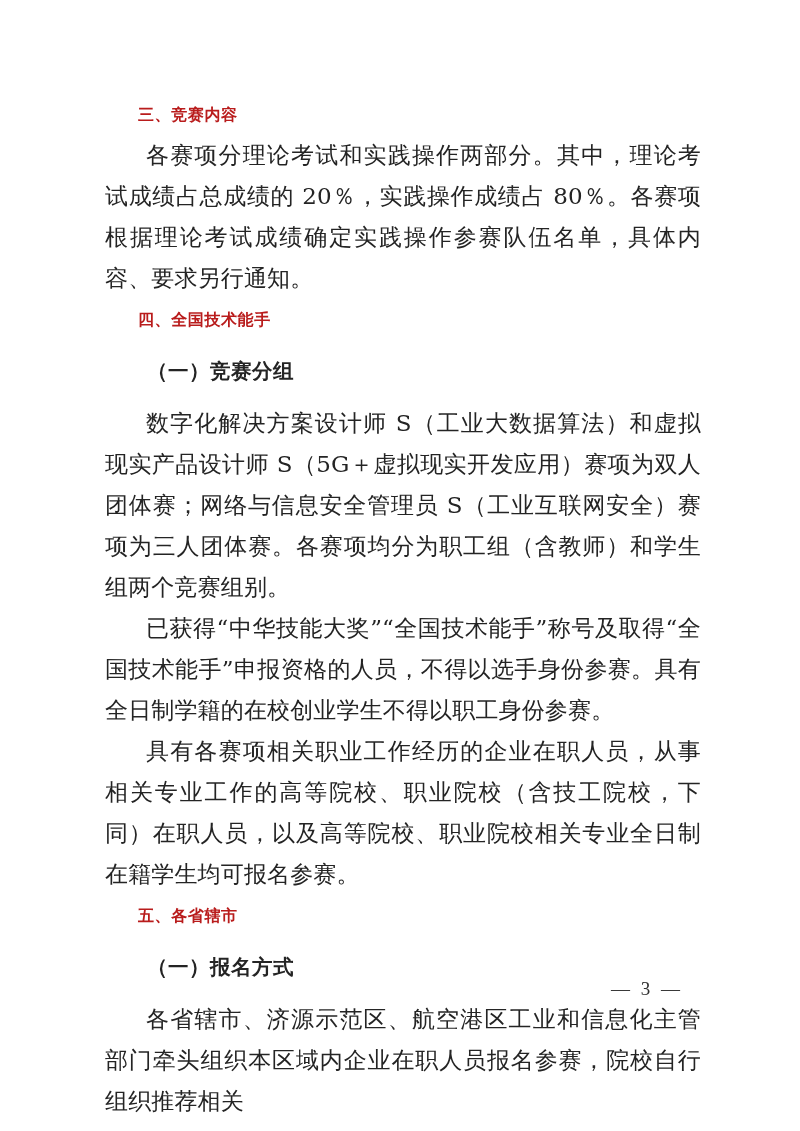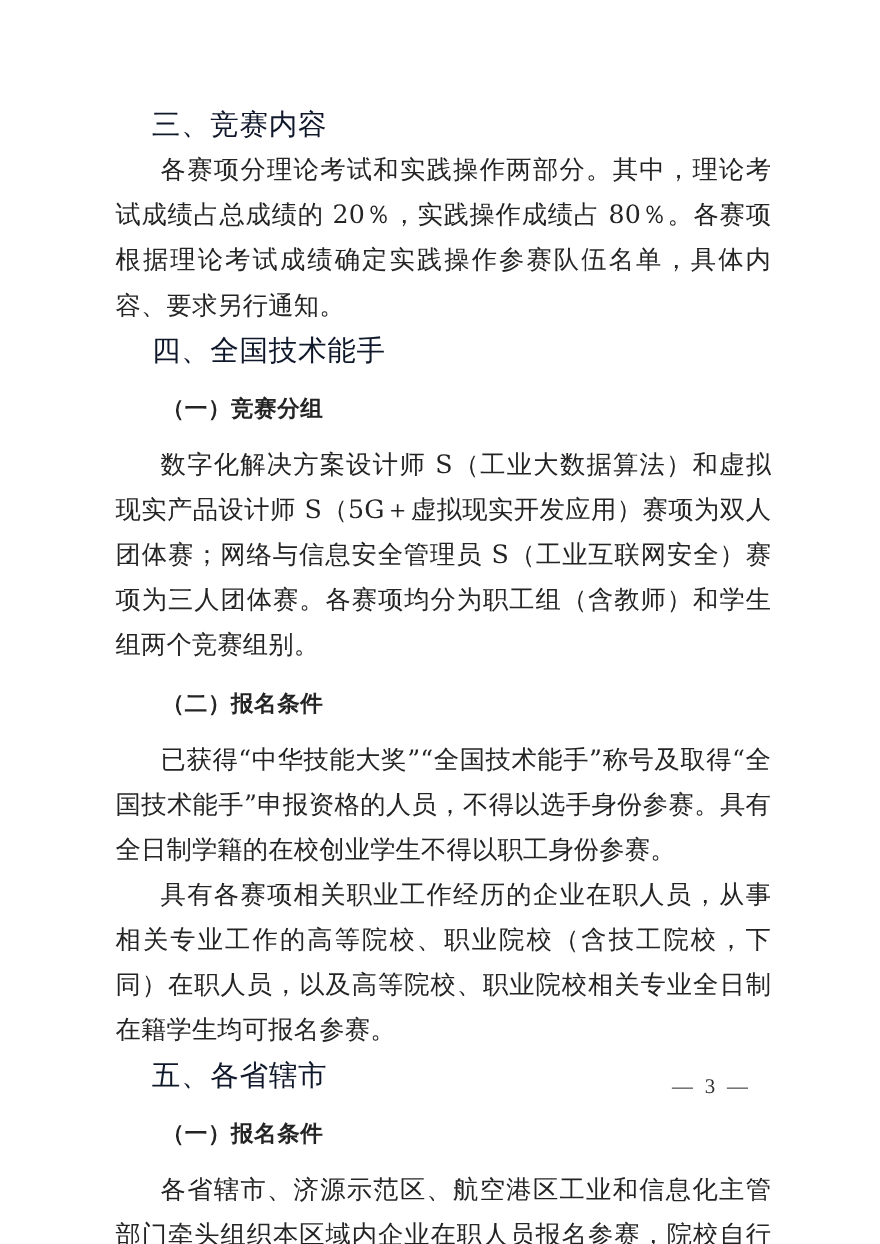--- a/index.html
+++ b/index.html
@@ -30,26 +30,26 @@
   .content {
     position: absolute;
     left: 105px;
     top: 94px;
     width: 596px;
   }
 
   
   .heading {
     font-family: "DejaVu Sans", "Liberation Sans", sans-serif;
-    font-weight: normal;
-    font-size: 26px;
+    font-weight: bold;
+    font-size: 16px;
     line-height: 41px;
     letter-spacing: 0.6px;
     text-indent: 33px;
-    color: #0f172a;
+    color: #b91c1c;
     margin: 0;
     white-space: nowrap;
   }
 
   
   .subheading {
     font-family: "DejaVu Serif", "Liberation Serif", serif;
     font-size: 20.5px;
     line-height: 41px;
     letter-spacing: 0.5px;
@@ -98,29 +98,28 @@
     <h2 class="heading">三、竞赛内容</h2>
 
     <p class="para">各赛项分理论考试和实践操作两部分。其中，理论考试成绩占总成绩的 20％，实践操作成绩占 80％。各赛项根据理论考试成绩确定实践操作参赛队伍名单，具体内容、要求另行通知。</p>
 
     <h2 class="heading">四、全国技术能手</h2>
 
     <h3 class="subheading">（一）竞赛分组</h3>
 
     <p class="para">数字化解决方案设计师 S（工业大数据算法）和虚拟现实产品设计师 S（5G＋虚拟现实开发应用）赛项为双人团体赛；网络与信息安全管理员 S（工业互联网安全）赛项为三人团体赛。各赛项均分为职工组（含教师）和学生组两个竞赛组别。</p>
 
-    <h3 class="subheading">（二）报名条件</h3>
 
     <p class="para">已获得“中华技能大奖”“全国技术能手”称号及取得“全国技术能手”申报资格的人员，不得以选手身份参赛。具有全日制学籍的在校创业学生不得以职工身份参赛。</p>
 
     <p class="para">具有各赛项相关职业工作经历的企业在职人员，从事相关专业工作的高等院校、职业院校（含技工院校，下同）在职人员，以及高等院校、职业院校相关专业全日制在籍学生均可报名参赛。</p>
 
     <h2 class="heading">五、各省辖市</h2>
 
-    <h3 class="subheading">（一）报名条件</h3>
+    <h3 class="subheading">（一）报名方式</h3>
 
     <p class="para">各省辖市、济源示范区、航空港区工业和信息化主管部门牵头组织本区域内企业在职人员报名参赛，院校自行组织推荐相关</p>
 
   </div>
 
   <div class="page-number">— 3 —</div>
 
 </div>
 
 </body></html>

